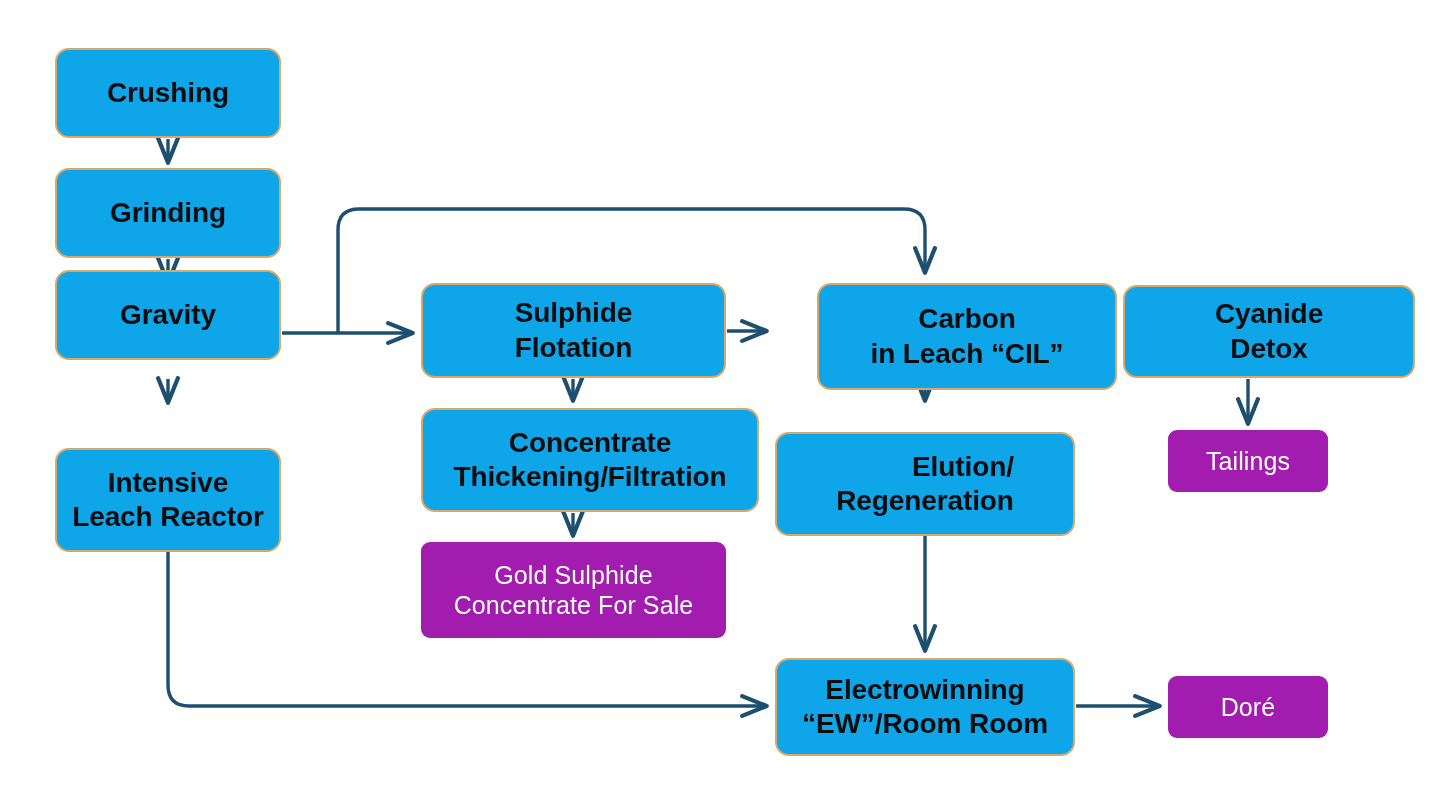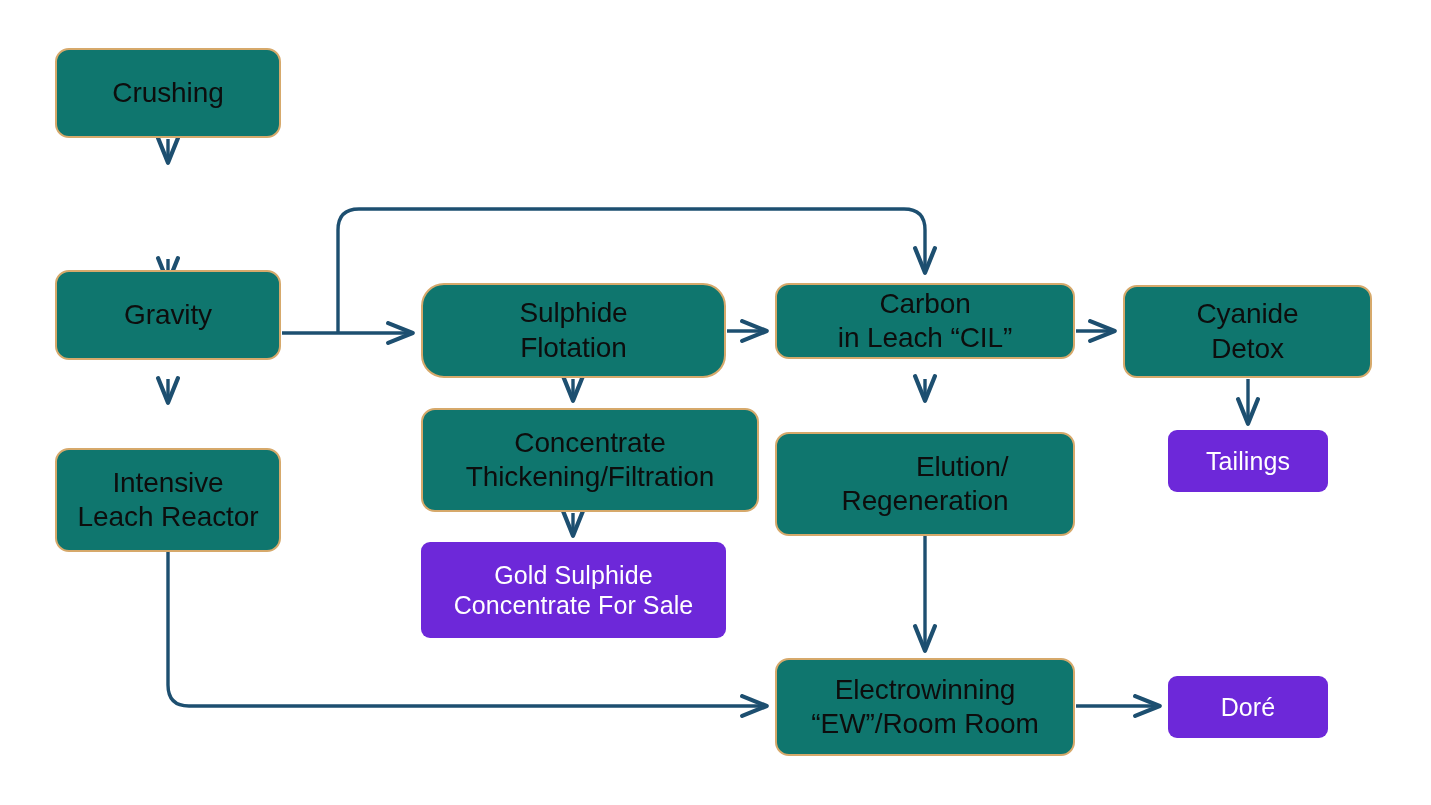--- a/index.html
+++ b/index.html
@@ -29,30 +29,30 @@
     position: absolute;
     box-sizing: border-box;
     display: flex;
     align-items: center;
     justify-content: center;
     text-align: center;
     line-height: 1.22;
     white-space: pre-line;
   }
   .node.process {
-    background: #0f766e;
+    background: #0ea5e9;
     border: 2.5px solid #d6a96b;
     border-radius: 14px;
     color: #0d0d0d;
     font-size: 28px;
-    font-weight: 400;
+    font-weight: 700;
     letter-spacing: -0.1px;
   }
   .node.terminal {
-    background: #6d28d9;
+    background: #a21caf;
     border: none;
     border-radius: 9px;
     color: #ffffff;
     font-size: 25px;
     font-weight: 400;
     letter-spacing: 0.1px;
   }
   .node.terminal.small {
     font-size: 25px;
   }
@@ -95,44 +95,45 @@
       <path d="M 1248 379 L 1248 423" marker-end="url(#arrowhead)"></path>
 
       <path d="M 168 513 L 168 685 Q 168 706 189 706 L 766 706" marker-end="url(#arrowhead)"></path>
 
       <path d="M 1076 706 L 1159 706" marker-end="url(#arrowhead)"></path>
     </g>
   </svg>
 
   <div class="node process" style="left:55px; top:48px; width:226px; height:90px;">Crushing</div>
 
+  <div class="node process" style="left:55px; top:168px; width:226px; height:90px;">Grinding</div>
 
   <div class="node process" style="left:55px; top:270px; width:226px; height:90px;">Gravity</div>
 
   <div class="node process" style="left:55px; top:408px; width:226px; height:104px;margin-top:40px;">Intensive
 Leach Reactor</div>
 
-  <div class="node process" style="left:421px; top:283px; width:305px; height:95px;border-radius:23px;">Sulphide
+  <div class="node process" style="left:421px; top:283px; width:305px; height:95px;">Sulphide
 Flotation</div>
 
   <div class="node process" style="left:421px; top:408px; width:338px; height:104px;">Concentrate
 Thickening/Filtration</div>
 
   <div class="node terminal" style="left:421px; top:542px; width:305px; height:96px;">Gold Sulphide
 Concentrate For Sale</div>
 
-  <div class="node process" style="left:775px; top:283px; width:300px; height:76px;">Carbon
+  <div class="node process" style="left:817px; top:283px; width:300px; height:107px;">Carbon
 in Leach “CIL”</div>
 
   <div class="node process" style="left:775px; top:432px; width:300px; height:104px;text-align:right;">Elution/
 Regeneration</div>
 
   <div class="node process" style="left:775px; top:658px; width:300px; height:98px;">Electrowinning
 “EW”/Room Room</div>
 
-  <div class="node process" style="left:1123px; top:285px; width:249px; height:93px;">Cyanide
+  <div class="node process" style="left:1123px; top:285px; width:292px; height:93px;">Cyanide
 Detox</div>
 
   <div class="node terminal small" style="left:1168px; top:430px; width:160px; height:62px;">Tailings</div>
 
   <div class="node terminal small" style="left:1168px; top:676px; width:160px; height:62px;">Doré</div>
 
 </div>
 
 </body></html>

